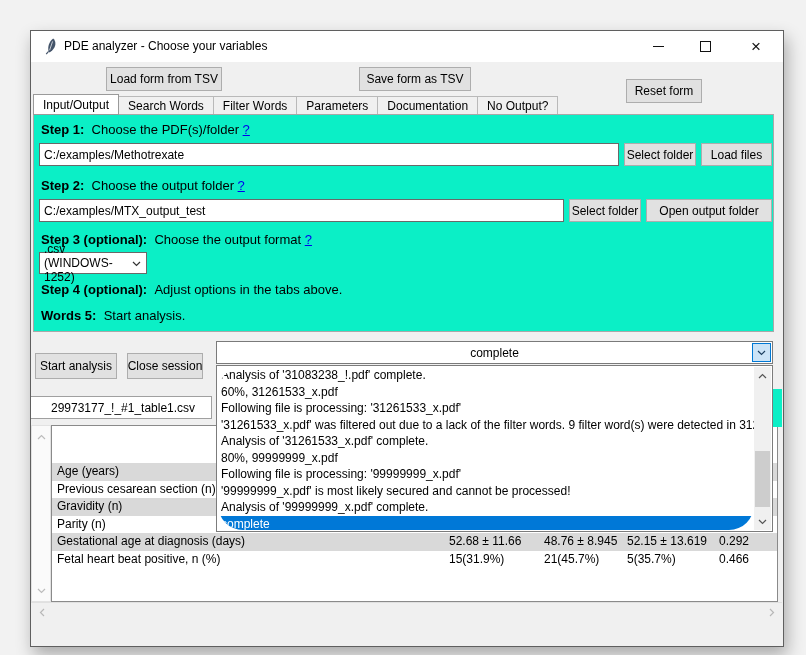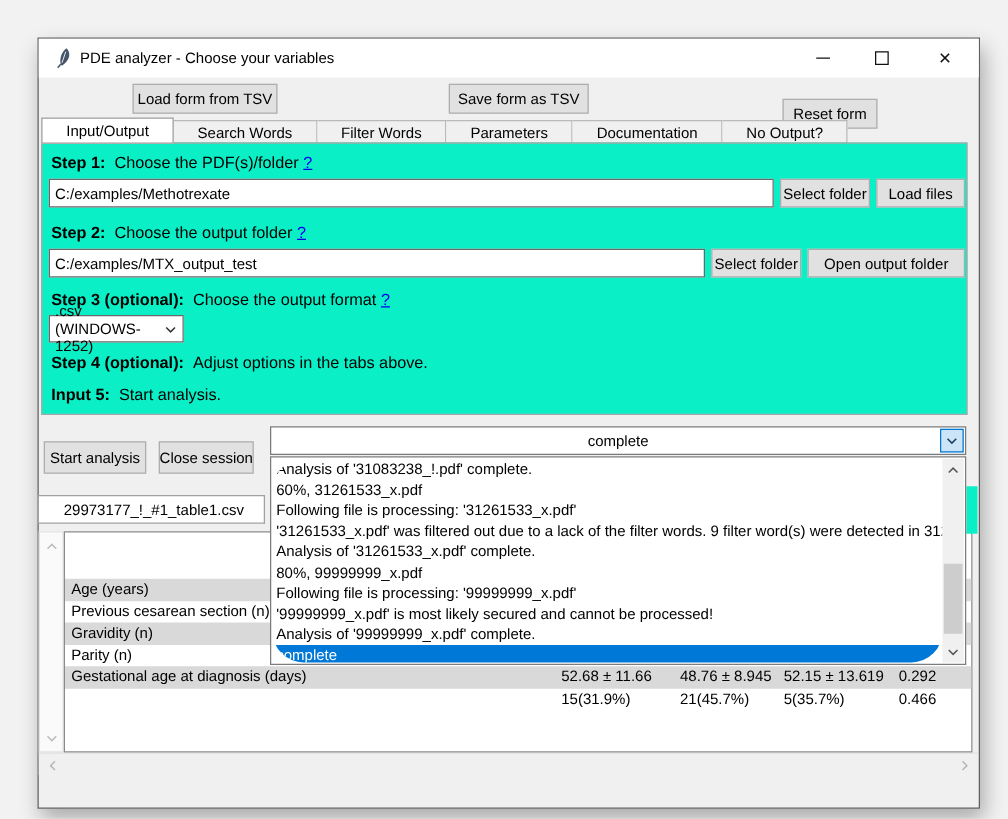--- a/index.html
+++ b/index.html
@@ -23,21 +23,21 @@
   .winbtn .box{width:9px;height:9px;border:1px solid #111;}
   
   .btn{
     background:#e1e1e1;border:1px solid #adadad;
     display:flex;align-items:center;justify-content:center;
     font-size:12px;color:#000;box-sizing:border-box;white-space:nowrap;
   }
   
   .tabbar{left:2px;top:63px;height:21px;display:flex;align-items:flex-end;}
   .tab{
-    box-sizing:border-box;height:19px;padding:0 19px;display:flex;align-items:center;
+    box-sizing:border-box;height:19px;padding:0 9px;display:flex;align-items:center;
     font-size:12px;background:#f0f0f0;border:1px solid #b9b9b9;border-left:none;
   }
   .tab:first-child{border-left:1px solid #b9b9b9;}
   .tab.active{background:#ffffff;height:21px;border:1px solid #9a9a9a;position:relative;z-index:3;}
   
   .pane{
     left:2px;top:83px;width:741px;height:218px;
     background:var(--teal);border:1px solid #a8a8a8;box-sizing:border-box;padding-left:46px;
   }
   .steprow{position:absolute;left:7px;font-size:13px;color:#000;white-space:nowrap;}
@@ -159,21 +159,21 @@
         <svg width="9" height="6" viewBox="0 0 9 6">
             <polyline points="1,1 4.5,4.5 8,1" fill="none" stroke="#333" stroke-width="1.2"></polyline>
           </svg>
       </span>
     </div>
 
     <div class="steprow" style="top:167px;">
       <b>Step 4 (optional):</b>&nbsp;&nbsp;<span>Adjust options in the tabs above.</span>
     </div>
     <div class="steprow" style="top:193px;">
-      <b>Input 5:</b>&nbsp;&nbsp;<span>Start analysis.</span>
+      <b>Words 5:</b>&nbsp;&nbsp;<span>Start analysis.</span>
     </div>
   </div>
 
   <div class="abs btn" style="left:4px;top:322px;width:82px;height:26px;">Start analysis</div>
   <div class="abs btn" style="left:96px;top:322px;width:76px;height:26px;">Close session</div>
 
   <div class="abs filelabel" style="left:0;top:365px;width:181px;height:23px;">29973177_!_#1_table1.csv</div>
 
   <div class="abs combo" style="left:185px;top:310px;width:557px;height:23px;">
     <span>complete</span>
@@ -232,20 +232,21 @@
       <span class="tname">Parity (n)</span>
     </div>
     <div class="trow gray" style="top:107px;">
       <span class="tname">Gestational age at diagnosis (days)</span>
       <span class="tval c0">52.68 ± 11.66</span>
         <span class="tval c1">48.76 ± 8.945</span>
         <span class="tval c2">52.15 ± 13.619</span>
         <span class="tval c3">0.292</span>
     </div>
     <div class="trow" style="top:124.5px;">
+      <span class="tname">Fetal heart beat positive, n (%)</span>
       <span class="tval c0">15(31.9%)</span>
         <span class="tval c1">21(45.7%)</span>
         <span class="tval c2">5(35.7%)</span>
         <span class="tval c3">0.466</span>
     </div>
   </div>
 
   <div class="abs leftscroll" style="left:0;top:394px;width:20px;height:177px;">
     <div class="sbtn faint" style="top:2px;left:1px;">
       <svg width="9" height="6" viewBox="0 0 9 6">

